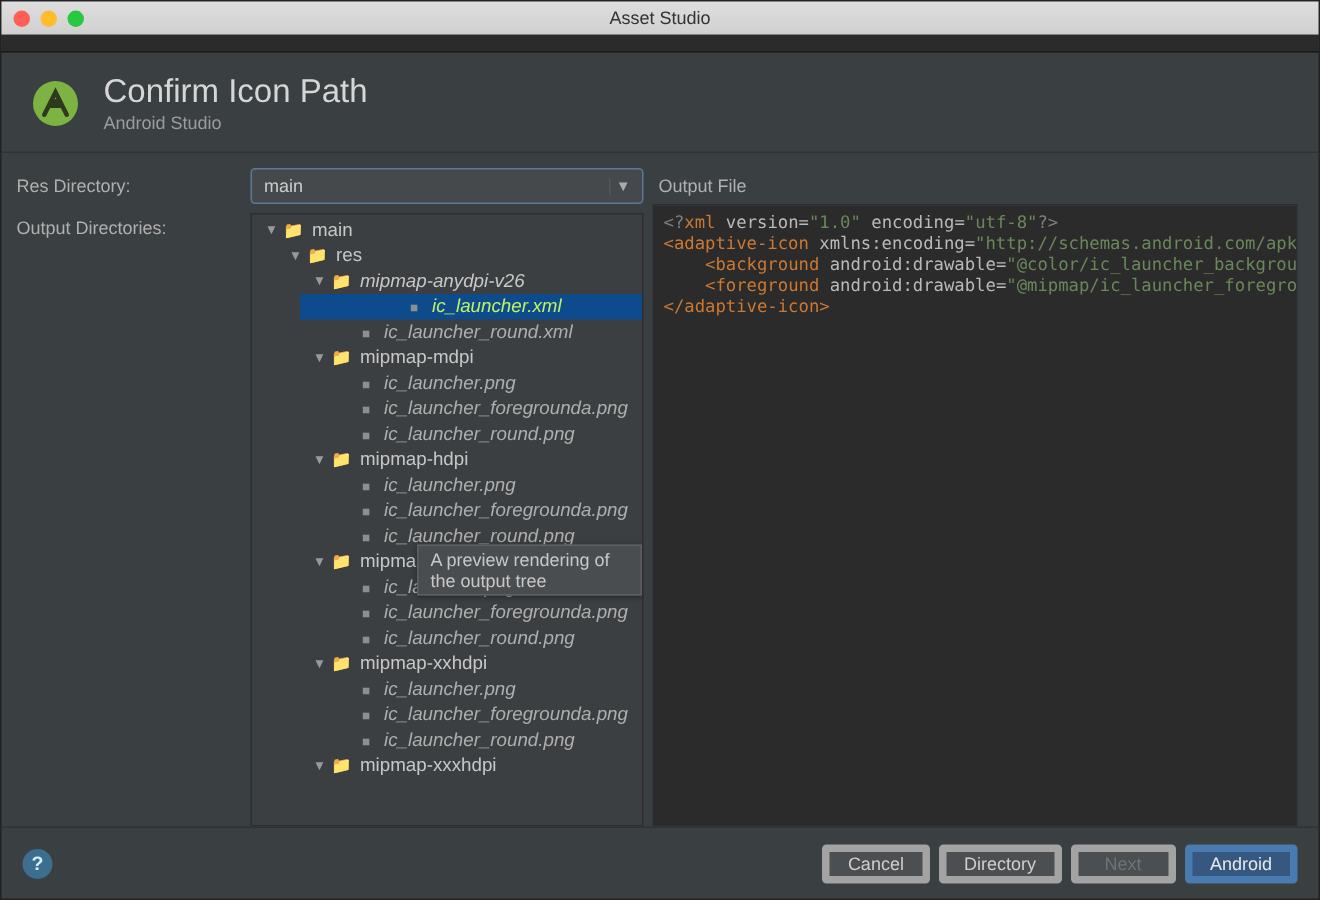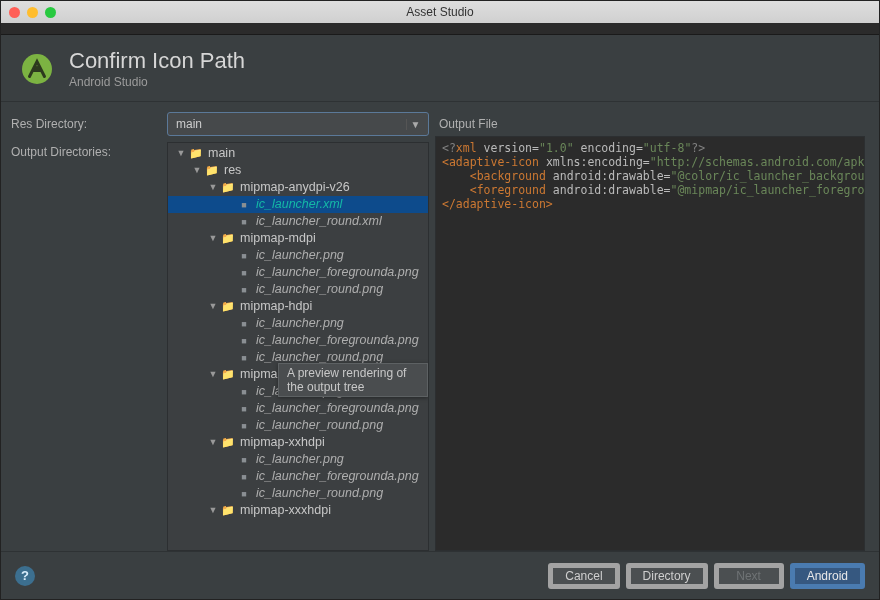--- a/index.html
+++ b/index.html
@@ -21,21 +21,21 @@
   .lbl2 { grid-column:1; grid-row:2; padding-top:3px; color:#b0b0b0; }
   .combo { grid-column:2; grid-row:1; height:24px; display:flex; align-items:center; border:1px solid #5b7999; background:#46494b; border-radius:3px; padding:0 4px 0 8px; color:#ccc; }
   .combo .txt{flex:1;}
   .combo .arrow{ width:18px; text-align:center; border-left:1px solid #555; font-size:10px; color:#aaa; }
   .tree-wrap { grid-column:2; grid-row:2; border:1px solid #2c2f31; background:#3c3f41; overflow:auto; min-height:0; position:relative; }
   .tree { padding:2px 0; font-size:12.5px; }
   .node { display:flex; align-items:center; height:17px; line-height:17px; white-space:nowrap; color:#aeaeae; font-style:italic; }
   .node.np { font-style:normal; color:#c7c7c7; }
   .node .arw { width:14px; text-align:center; font-size:9px; color:#999; font-style:normal; }
   .node .ico { width:16px; text-align:center; font-style:normal; }
-  .node.sel { background:#0d4b8c; color:#14b8a6; }
+  .node.sel { background:#0d4b8c; color:#bef264;margin-left:32px; }
   .node.sel .ico, .node.sel .arw { color:#fff; }
   .folder-ico::before { content:"\1F4C1"; font-size:11px; color:#8a8f93; }
   .file-ico::before { content:"\25A0"; font-size:9px; color:#8a8f93; }
   .out-col { grid-column:3; grid-row:1/3; display:flex; flex-direction:column;justify-content:space-between; }
   .out-lbl { height:24px; line-height:24px; color:#b0b0b0; padding-left:4px; }
   .code { flex:1; border:1px solid #2c2f31; background:#2b2b2b; padding:4px 6px; font-family:Menlo,Consolas,monospace; font-size:11.5px; overflow:auto; white-space:pre; color:#a9b7c6; }
   .c-tag{color:#cc7832;} .c-attr{color:#bababa;} .c-str{color:#6a8759;} .c-pi{color:#808080;}
   .tooltip { position:absolute; background:#4a4d4f; border:1px solid #5d6163; color:#c8c8c8; font-size:12px; padding:2px 8px; left:110px; top:220px; font-style:normal; box-shadow:0 1px 4px rgba(0,0,0,.4); }
   .footer { height:48px; border-top:1px solid #2e3234; display:flex; align-items:center; padding:0 14px; gap:6px; }
   .help { width:20px; height:20px; border-radius:50%; background:#3c6f8f; color:#d9eefc; display:flex; align-items:center; justify-content:center; font-weight:bold; font-size:13px; margin-right:auto; }
@@ -86,21 +86,21 @@
             <span style="margin-left: 4px;">main</span>
           </div>
           <div class="node np" style="padding-left: 22px;">
             <span class="arw">▼</span>
             <span class="ico folder-ico"></span>
             <span style="margin-left: 4px;">res</span>
           </div>
           <div class="node np" style="padding-left: 38px;">
             <span class="arw">▼</span>
             <span class="ico folder-ico"></span>
-            <span style="margin-left: 4px;">mipmap-anydpi-v26</span>
+            <span style="margin-left: 4px; font-style: italic;">mipmap-anydpi-v26</span>
           </div>
           <div class="node sel" style="padding-left: 54px;">
             <span class="arw"></span>
             <span class="ico file-ico"></span>
             <span style="margin-left: 4px;">ic_launcher.xml</span>
           </div>
           <div class="node" style="padding-left: 54px;">
             <span class="arw"></span>
             <span class="ico file-ico"></span>
             <span style="margin-left: 4px;">ic_launcher_round.xml</span>

